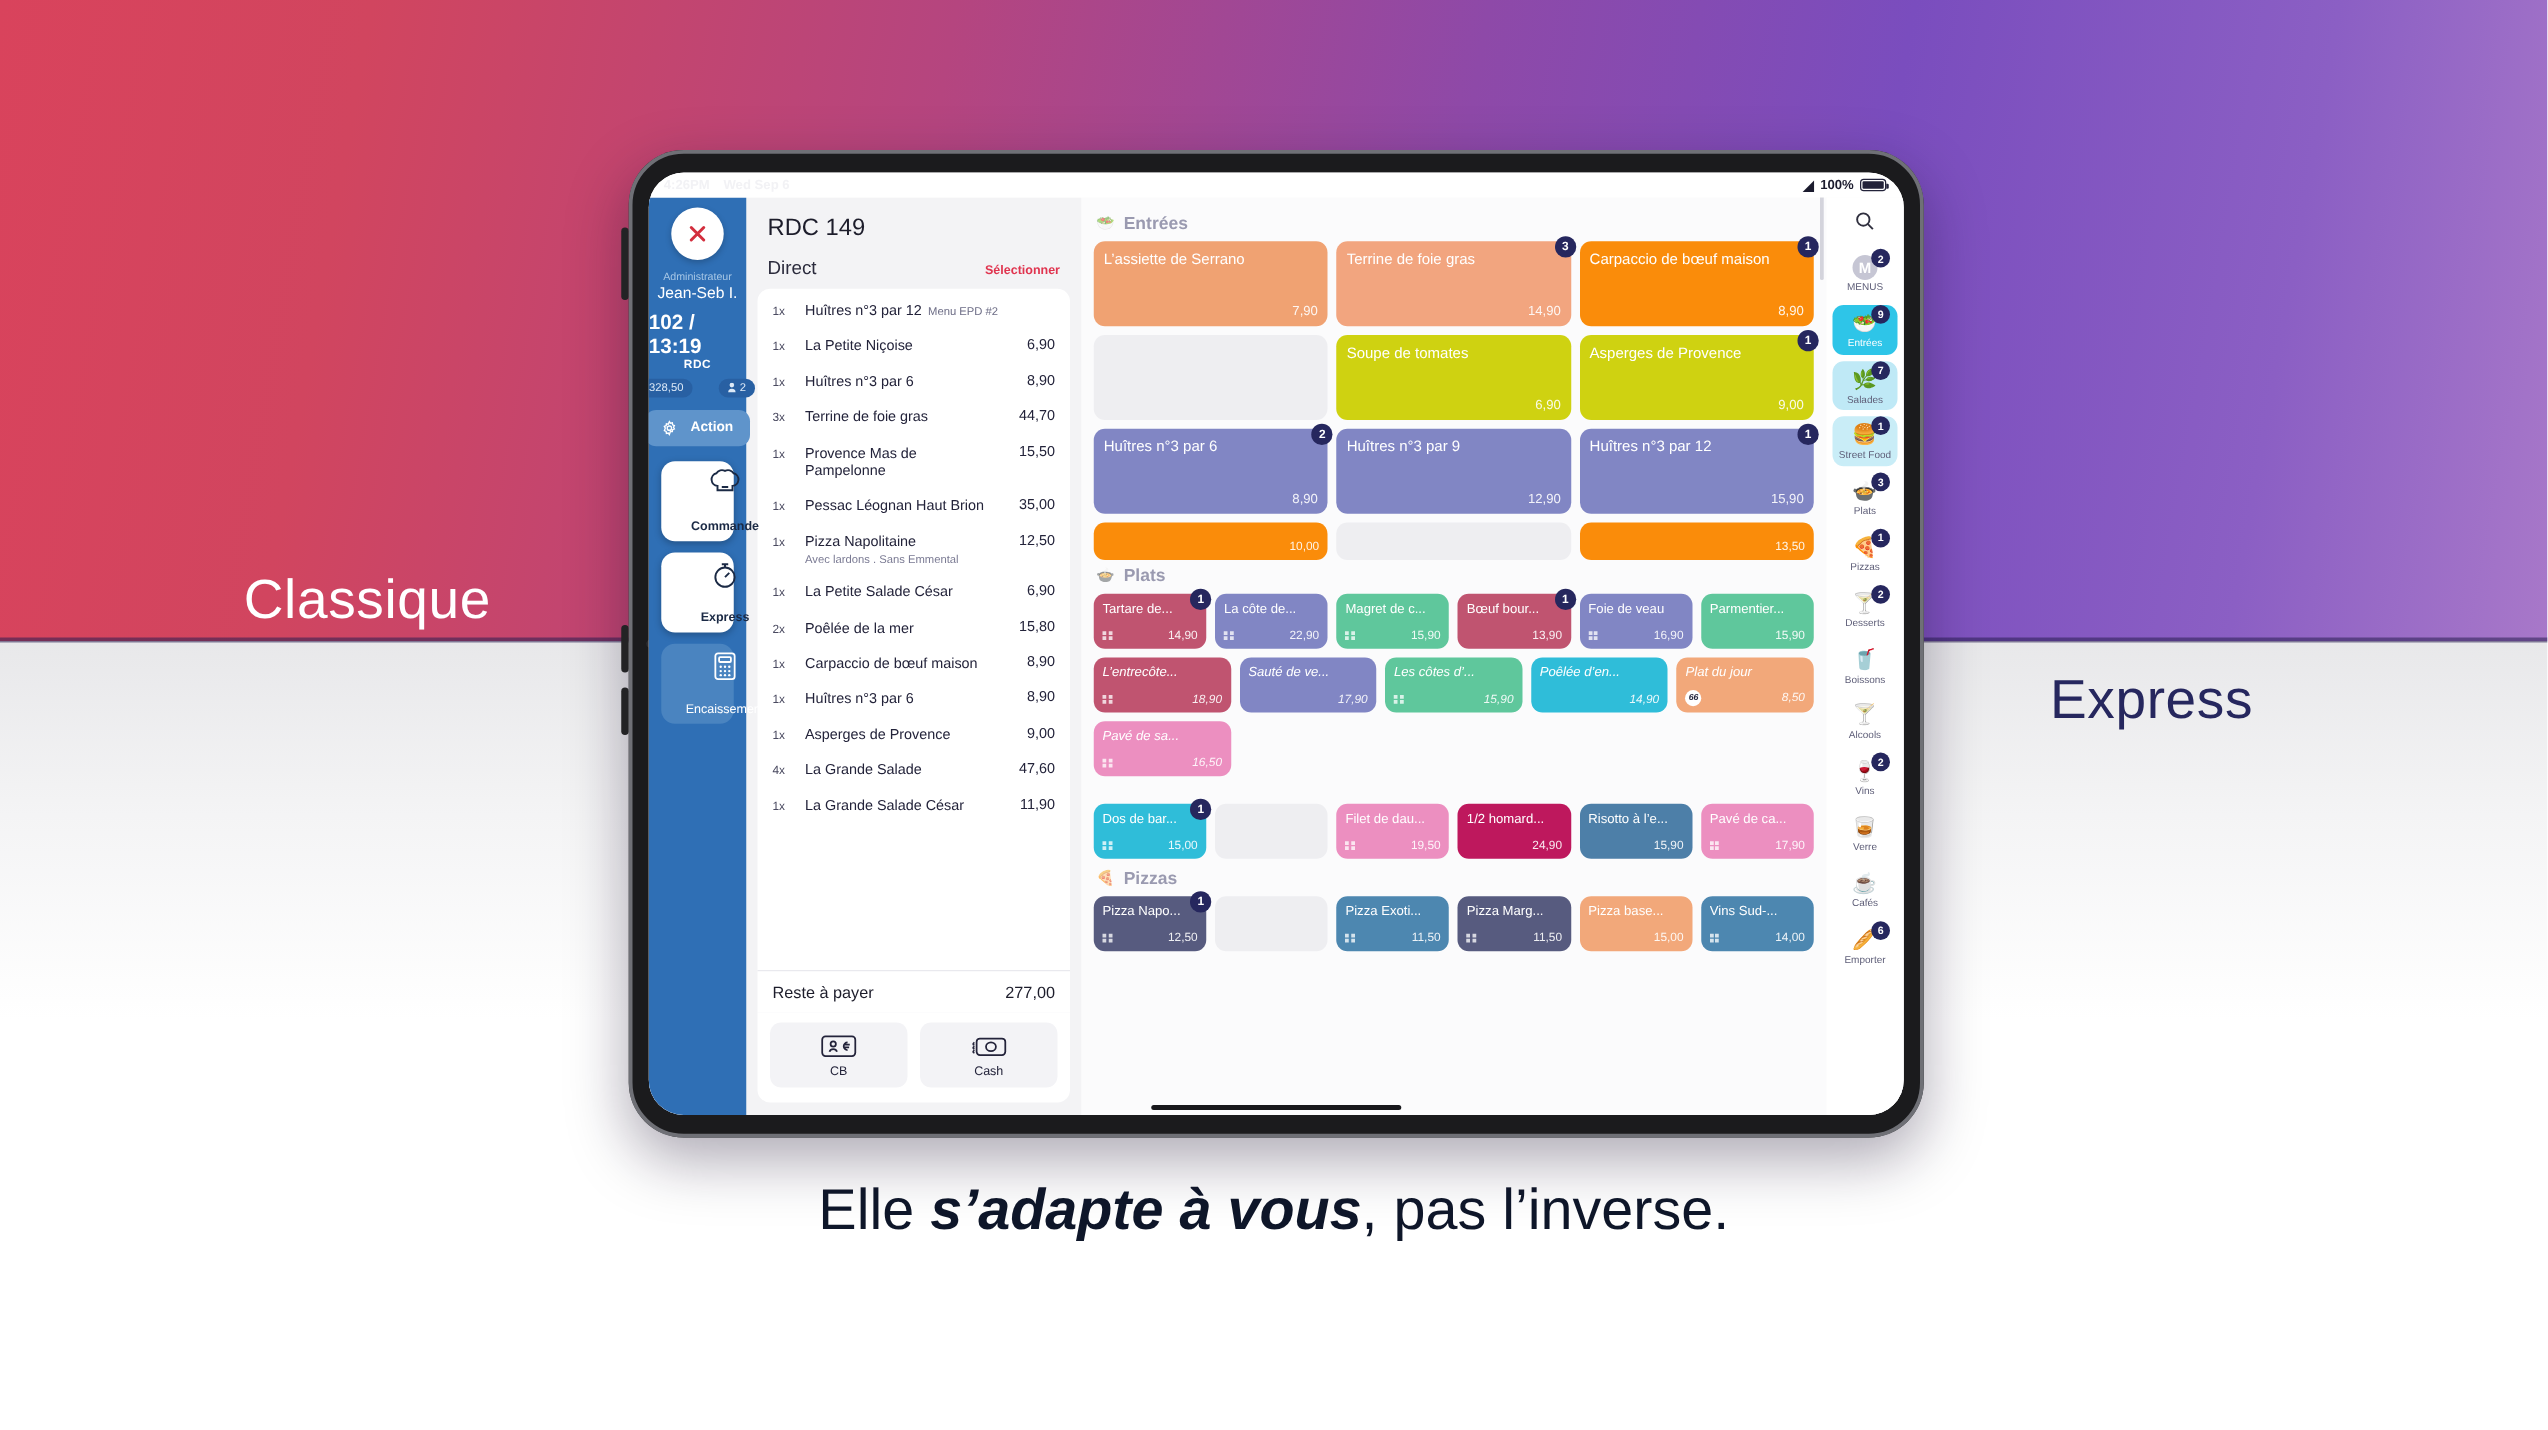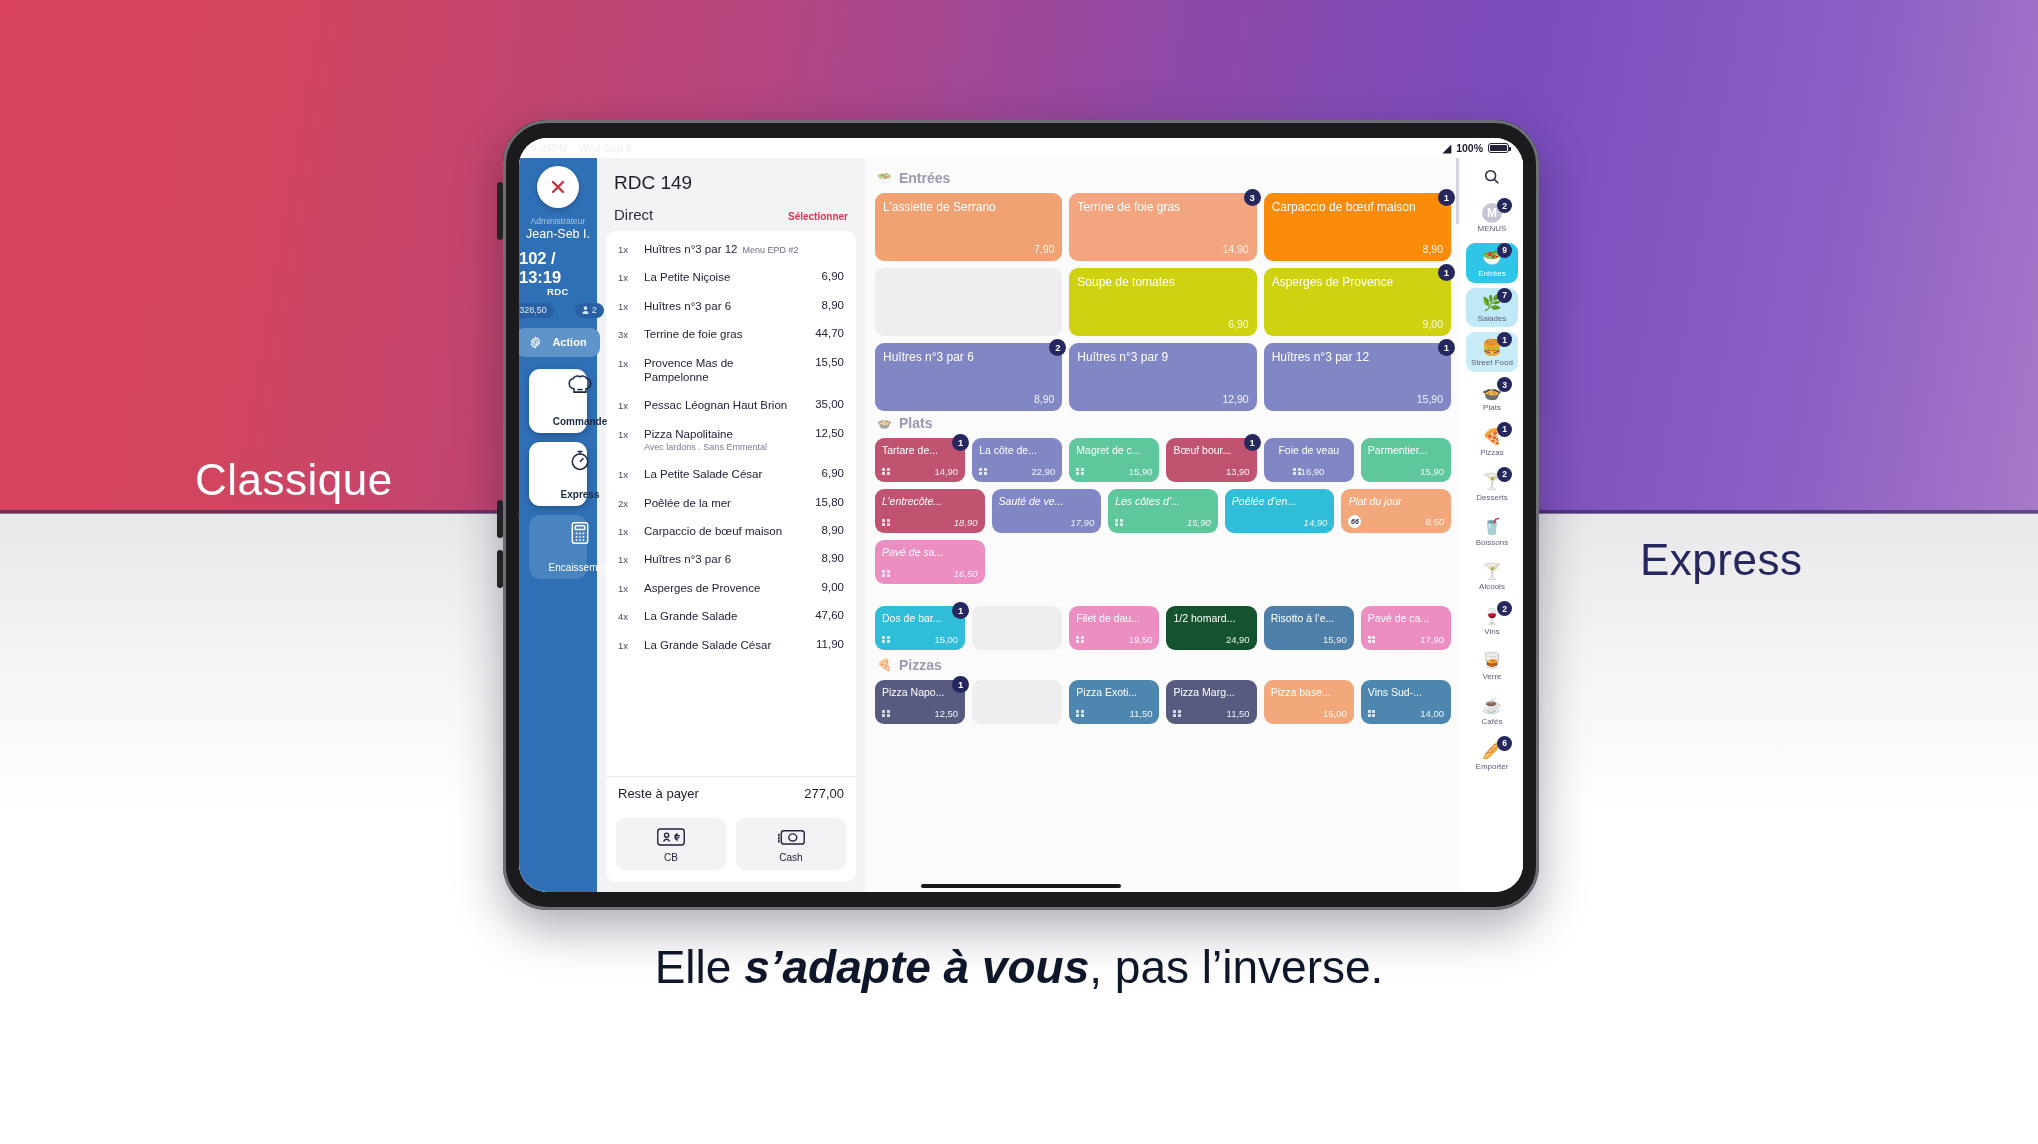--- a/index.html
+++ b/index.html
@@ -506,20 +506,37 @@
                 </div>
               </div>
               <div class="tile" style="background: rgb(129, 134, 196); overflow: visible;">
                 <div class="badge">1</div>
                 <div class="tile-name">Huîtres n°3 par 12</div>
                 <div class="tile-bottom">
                   <span class="tile-price">15,90</span>
                 </div>
               </div>
             </div>
+            <div class="tile-grid" style="grid-template-columns: repeat(3, 1fr); margin-top: 7px;">
+              <div class="tile small" style="background: rgb(250, 140, 10); min-height: 30px;">
+                <div class="tile-name"></div>
+                <div class="tile-bottom">
+                  <span class="tile-price">10,00</span>
+                </div>
+              </div>
+              <div class="tile small empty" style="min-height: 30px;">
+                <div class="tile-bottom"></div>
+              </div>
+              <div class="tile small" style="background: rgb(250, 140, 10); min-height: 30px;">
+                <div class="tile-name"></div>
+                <div class="tile-bottom">
+                  <span class="tile-price">13,50</span>
+                </div>
+              </div>
+            </div>
             <div class="cat-header">
               <span class="cat-ico" style="font-size: 12px;">🍲</span>
               <span>Plats</span>
             </div>
             <div class="tile-grid" style="grid-template-columns: repeat(6, 1fr); margin-bottom: 7px;">
               <div class="tile small" style="background: rgb(192, 84, 112); overflow: visible;">
                 <div class="badge">1</div>
                 <div class="tile-name">Tartare de...</div>
                 <div class="tile-bottom">
                   <span class="grid-ico">
@@ -555,21 +572,21 @@
                   <span class="tile-price">15,90</span>
                 </div>
               </div>
               <div class="tile small" style="background: rgb(192, 84, 112); overflow: visible;">
                 <div class="badge">1</div>
                 <div class="tile-name">Bœuf bour...</div>
                 <div class="tile-bottom">
                   <span class="tile-price">13,90</span>
                 </div>
               </div>
-              <div class="tile small" style="background: rgb(129, 134, 196); align-items: center;">
+              <div class="tile small" style="background: rgb(129, 134, 196);">
                 <div class="tile-name">Foie de veau</div>
                 <div class="tile-bottom">
                   <span class="grid-ico">
                     <i></i>
                     <i></i>
                     <i></i>
                     <i></i>
                   </span>
                   <span class="tile-price">16,90</span>
                 </div>
@@ -660,21 +677,21 @@
                 <div class="tile-bottom">
                   <span class="grid-ico">
                     <i></i>
                     <i></i>
                     <i></i>
                     <i></i>
                   </span>
                   <span class="tile-price">19,50</span>
                 </div>
               </div>
-              <div class="tile small" style="background: #14532d;">
+              <div class="tile small" style="background: #be185d;">
                 <div class="tile-name">1/2 homard...</div>
                 <div class="tile-bottom">
                   <span class="tile-price">24,90</span>
                 </div>
               </div>
               <div class="tile small" style="background: rgb(77, 127, 168);">
                 <div class="tile-name">Risotto à l’e...</div>
                 <div class="tile-bottom">
                   <span class="tile-price">15,90</span>
                 </div>

